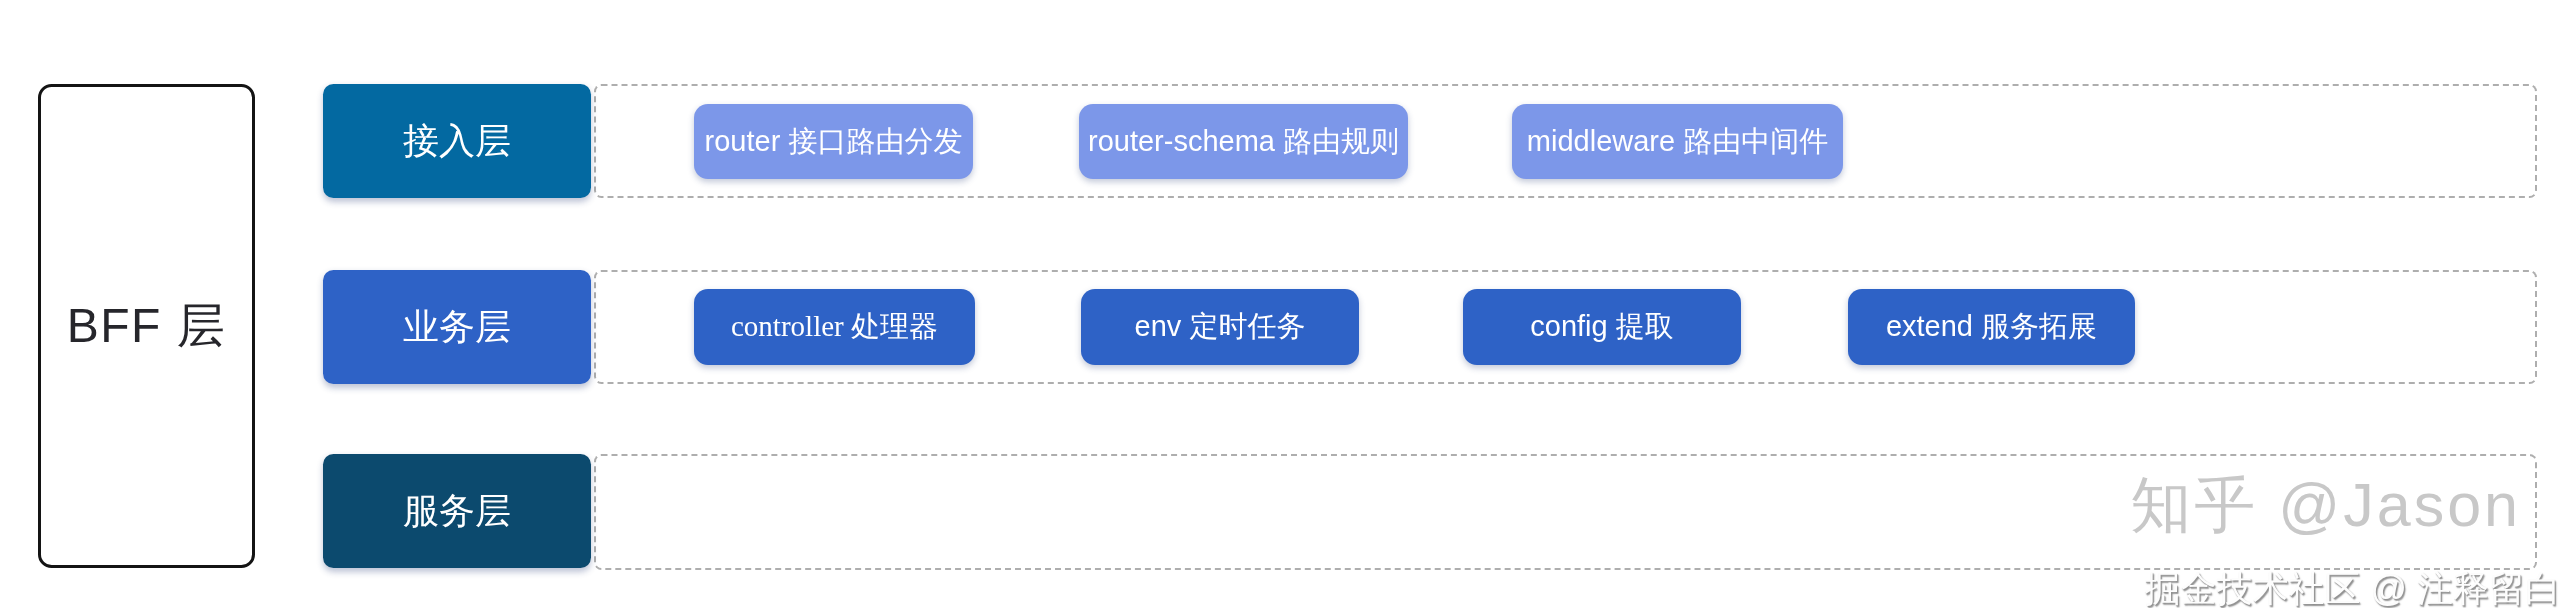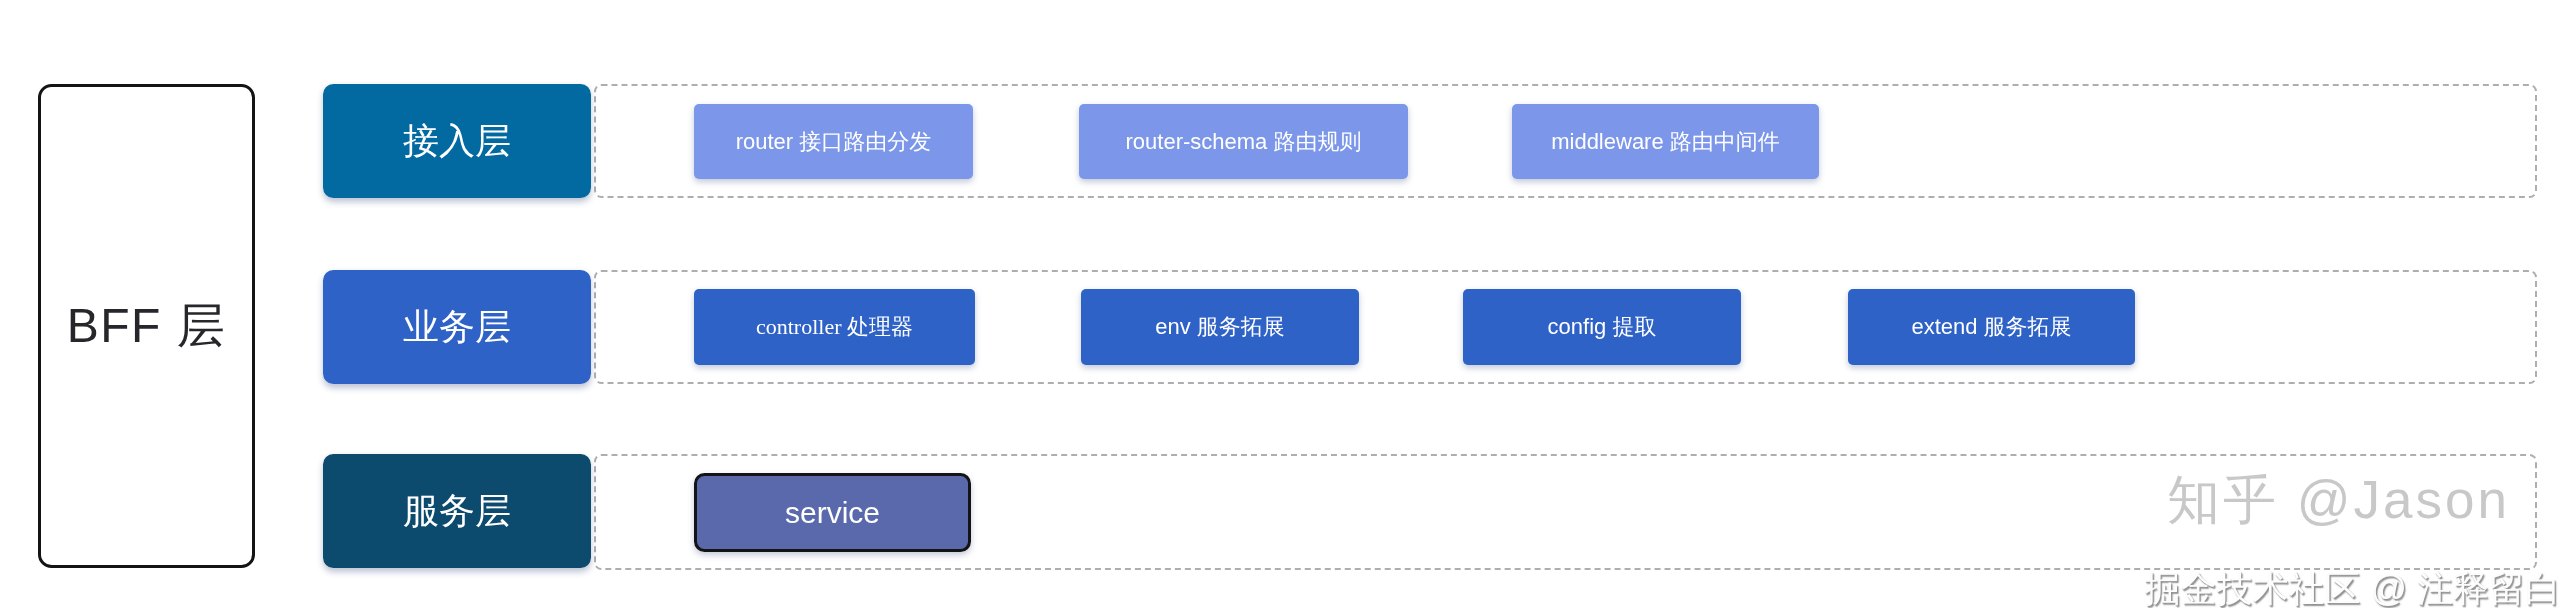--- a/index.html
+++ b/index.html
@@ -52,42 +52,42 @@
     font-size: 36px;
     box-shadow: 0 3.8px 6.8px rgba(40,60,120,0.30);
     white-space: nowrap;
   }
   .layer-label.access   { top: 84px; height: 114px; background: #0369a1; }
   .layer-label.business { top: 270px; height: 114px; background: #2e62c6; }
   .layer-label.service  { top: 454px; height: 114px; background: #0c4a6e; }
   
   .item {
     position: absolute;
-    border-radius: 5px;
+    border-radius: 14px;
     display: flex; align-items: center; justify-content: center;
     color: #ffffff;
-    font-size: 22px;
+    font-size: 29px;
     box-shadow: 0 3px 6px rgba(40,60,120,0.28);
     white-space: nowrap;
     box-sizing: border-box;
   }
   .item.light { background: #7c97e9; top: 104px; height: 75px; }
   .item.mid   { background: #2e62c6; top: 289px; height: 76px; }
   .item.srv   {
     background: #5a69ab;
     top: 473px; height: 79px;
     border: 3.8px solid #141414;
     border-radius: 10.5px;
     font-size: 30px;
   }
   
   .wm-zhihu {
     position: absolute;
-    right: 66px; top: 465px;
-    font-size: 53px;
+    right: 55px; top: 465px;
+    font-size: 61px;
     color: #c8c8c8;
     letter-spacing: 3px;
     white-space: nowrap;
   }
   .wm-juejin {
     position: absolute;
     right: 15px; top: 565px;
     font-size: 36px;
     color: #fdfdfd;
     text-shadow: 1.5px 1.5px 1.5px #8f8f8f, 0.8px 0.8px 0.8px #a8a8a8;
@@ -116,38 +116,35 @@
   <div class="layer-label service">
     <span>服务层</span>
   </div>
 
   <div class="item light" style="left:694px; width:279px;">
     <span>router 接口路由分发</span>
   </div>
   <div class="item light" style="left:1079px; width:329px;">
     <span>router-schema 路由规则</span>
   </div>
-  <div class="item light" style="left:1512px; width:307px;">
+  <div class="item light" style="left:1512px; width:331px;">
     <span>middleware 路由中间件</span>
   </div>
 
   <div class="item mid" style="left:694px; width:281px;font-family:Liberation Serif, serif;">
     <span>controller 处理器</span>
   </div>
   <div class="item mid" style="left:1081px; width:278px;">
-    <span>env 服务拓展</span>
+    <span>env 定时任务</span>
   </div>
   <div class="item mid" style="left:1463px; width:278px;">
     <span>config 提取</span>
   </div>
   <div class="item mid" style="left:1848px; width:287px;">
     <span>extend 服务拓展</span>
   </div>
 
-  <div class="item srv" style="left:694px; width:277px;">
-    <span>service</span>
-  </div>
 
   <div class="wm-zhihu">知乎 @Jason</div>
   <div class="wm-juejin">掘金技术社区 @ 注释留白</div>
 
 </div>
 
 
 </body></html>

